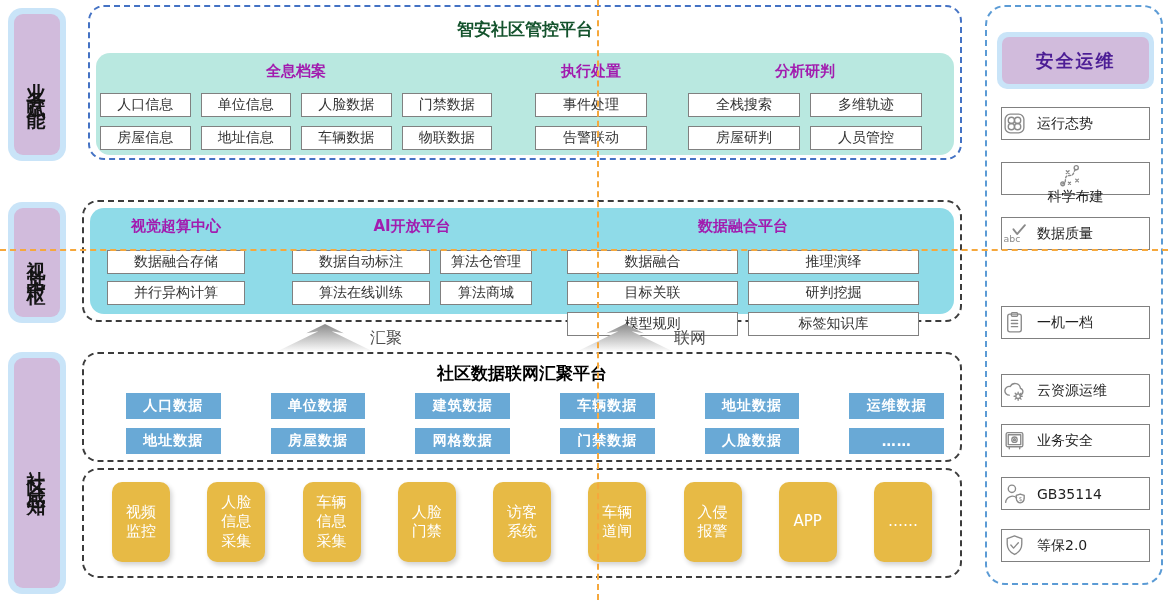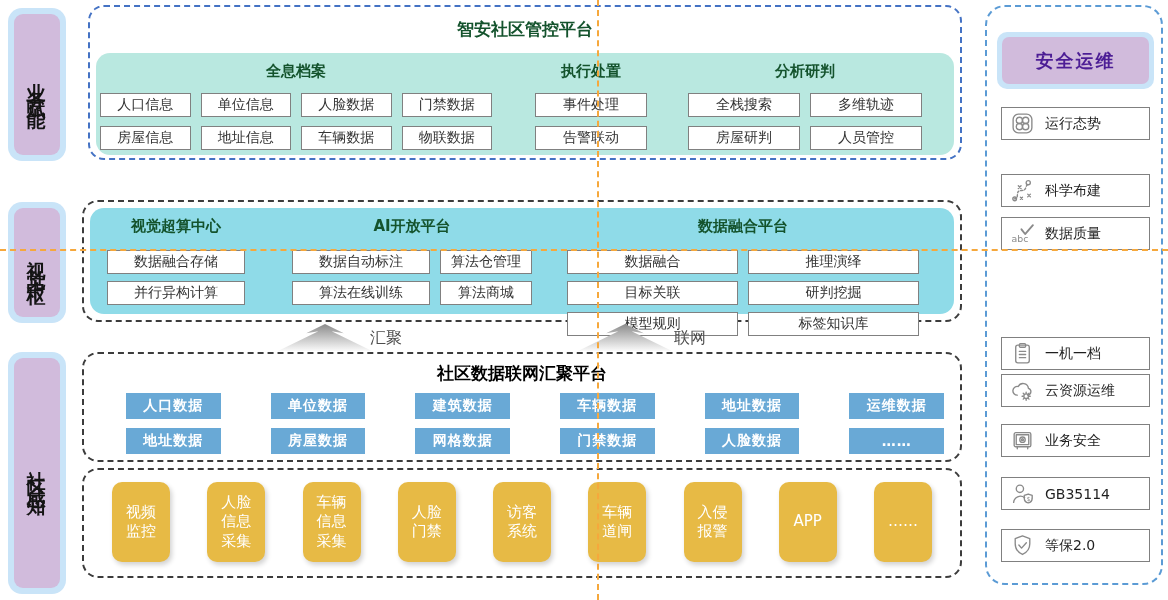--- a/index.html
+++ b/index.html
@@ -22,21 +22,21 @@
   .sec-hub{left:82px;top:352px;width:880px;height:110px;border:2px dashed #3c3c3c;}
   .sec-dev{left:82px;top:468px;width:880px;height:110px;border:2px dashed #3c3c3c;}
   .sec-right{left:985px;top:5px;width:178px;height:580px;border:2px dashed #5b9bd5;border-radius:20px;}
 
   .sec-title{position:absolute;top:11px;left:0;right:0;text-align:center;font-size:17px;font-weight:bold;color:#14532d;}
   .panel{position:absolute;border-radius:14px;}
   .panel-mint{left:6px;right:6px;top:46px;bottom:3px;background:#b9e8e0;}
   .panel-cyan{left:6px;right:6px;top:6px;bottom:6px;background:#8fdbe8;}
 
   .group{position:absolute;top:6px;}
-  .group-heading{height:24px;line-height:24px;text-align:center;font-weight:bold;font-size:15px;color:#14532d;}
+  .group-heading{height:24px;line-height:24px;text-align:center;font-weight:bold;font-size:15px;color:#a21caf;}
   .grid{display:grid;}
   .sec-top .grid{margin-top:10px;gap:9px 10px;}
   .sec-mid .grid{margin-top:12px;gap:7px 10px;}
   .cols1{grid-template-columns:1fr;}
   .cols2{grid-template-columns:repeat(2,1fr);}
   .cols2w{grid-template-columns:1.5fr 1fr;}
   .cols3{grid-template-columns:repeat(2,1fr);}
   .cols4{grid-template-columns:repeat(4,1fr);}
   .wbox{height:22px;background:#fff;border:1px solid #808080;display:flex;align-items:center;justify-content:center;font-size:14px;color:#333;}
 
@@ -54,21 +54,21 @@
   
   .dev-row{position:absolute;left:28px;right:28px;top:12px;bottom:14px;display:flex;justify-content:space-between;}
   .goldbox{width:58px;border-radius:10px;background:#e7ba45;color:#fff;display:flex;align-items:center;justify-content:center;
     text-align:center;font-size:15px;line-height:1.3;white-space:pre-line;box-shadow:2px 3px 5px rgba(0,0,0,0.18);}
 
   
   .right-title{position:absolute;left:10px;top:25px;width:157px;height:57px;background:#c9e4f8;border-radius:10px;padding:5px;box-sizing:border-box;}
   .right-title-inner{width:100%;height:100%;background:#d1bbdc;border-radius:7px;display:flex;align-items:center;justify-content:center;
     font-size:18px;font-weight:bold;letter-spacing:2px;color:#4c1d95;}
   .ritem{position:absolute;left:14px;width:149px;height:33px;background:#fff;border:1px solid #808080;display:flex;align-items:center;
-    box-sizing:border-box;padding-left:8px;}
+    box-sizing:border-box;}
   .ritem svg{width:25px;height:25px;margin-right:10px;flex:0 0 auto;}
   .rlabel{font-size:14px;color:#1f1f1f;}
 </style>
 </head>
 <body>
 
 <div id="canvas">
 
   <div class="guide-v"></div>
   <div class="guide-h"></div>
@@ -219,42 +219,42 @@
       <svg viewBox="0 0 24 24" fill="none" stroke="#8a8a8a" stroke-width="1.3" stroke-linecap="round" stroke-linejoin="round">
         <rect x="3" y="3" width="18" height="18" rx="5"></rect>
         <circle cx="9" cy="9" r="3"></circle>
           <circle cx="15" cy="9" r="3"></circle>
           <circle cx="9" cy="15" r="3"></circle>
           <circle cx="15" cy="15" r="3"></circle>
       </svg>
       <span class="rlabel">运行态势</span>
     </div>
 
-    <div class="ritem" style="top:167px;">
+    <div class="ritem" style="top:155px;flex-direction:column;">
       <svg viewBox="0 0 24 24" fill="none" stroke="#8a8a8a" stroke-width="1.3" stroke-linecap="round" stroke-linejoin="round">
         <circle cx="17.5" cy="4.5" r="2"></circle>
         <path d="M4 20 C 10 20 4 12 11 12 C 16.5 12 14.5 7 17 6.5" stroke-dasharray="2 1.8"></path>
         <circle cx="4.5" cy="20" r="1.8"></circle>
         <path d="M8 7.5 l2.6 2.6 M10.6 7.5 L8 10.1"></path>
         <path d="M17 15.5 l2.6 2.6 M19.6 15.5 L17 18.1"></path>
         <path d="M10 18.5 l2 2 M12 18.5 l-2 2"></path>
       </svg>
       <span class="rlabel">科学布建</span>
     </div>
 
     <div class="ritem" style="top:210px;">
       <svg viewBox="0 0 24 24" fill="none" stroke="#8a8a8a" stroke-width="1.3" stroke-linecap="round" stroke-linejoin="round">
         <text x="1.5" y="20" font-size="9" stroke="none" fill="#8a8a8a">abc</text>
         <path d="M11 8 l3.5 4.5 L22 4" stroke-width="1.8"></path>
       </svg>
       <span class="rlabel">数据质量</span>
     </div>
 
 
-    <div class="ritem" style="top:330px;">
+    <div class="ritem" style="top:299px;">
       <svg viewBox="0 0 24 24" fill="none" stroke="#8a8a8a" stroke-width="1.3" stroke-linecap="round" stroke-linejoin="round">
         <rect x="5.5" y="4" width="13" height="17" rx="2"></rect>
         <rect x="9" y="2.5" width="6" height="3.5" rx="1"></rect>
         <path d="M9 10 h6 M9 13 h6 M9 16 h6"></path>
       </svg>
       <span class="rlabel">一机一档</span>
     </div>
 
     <div class="ritem" style="top:367px;">
       <svg viewBox="0 0 24 24" fill="none" stroke="#8a8a8a" stroke-width="1.3" stroke-linecap="round" stroke-linejoin="round">

